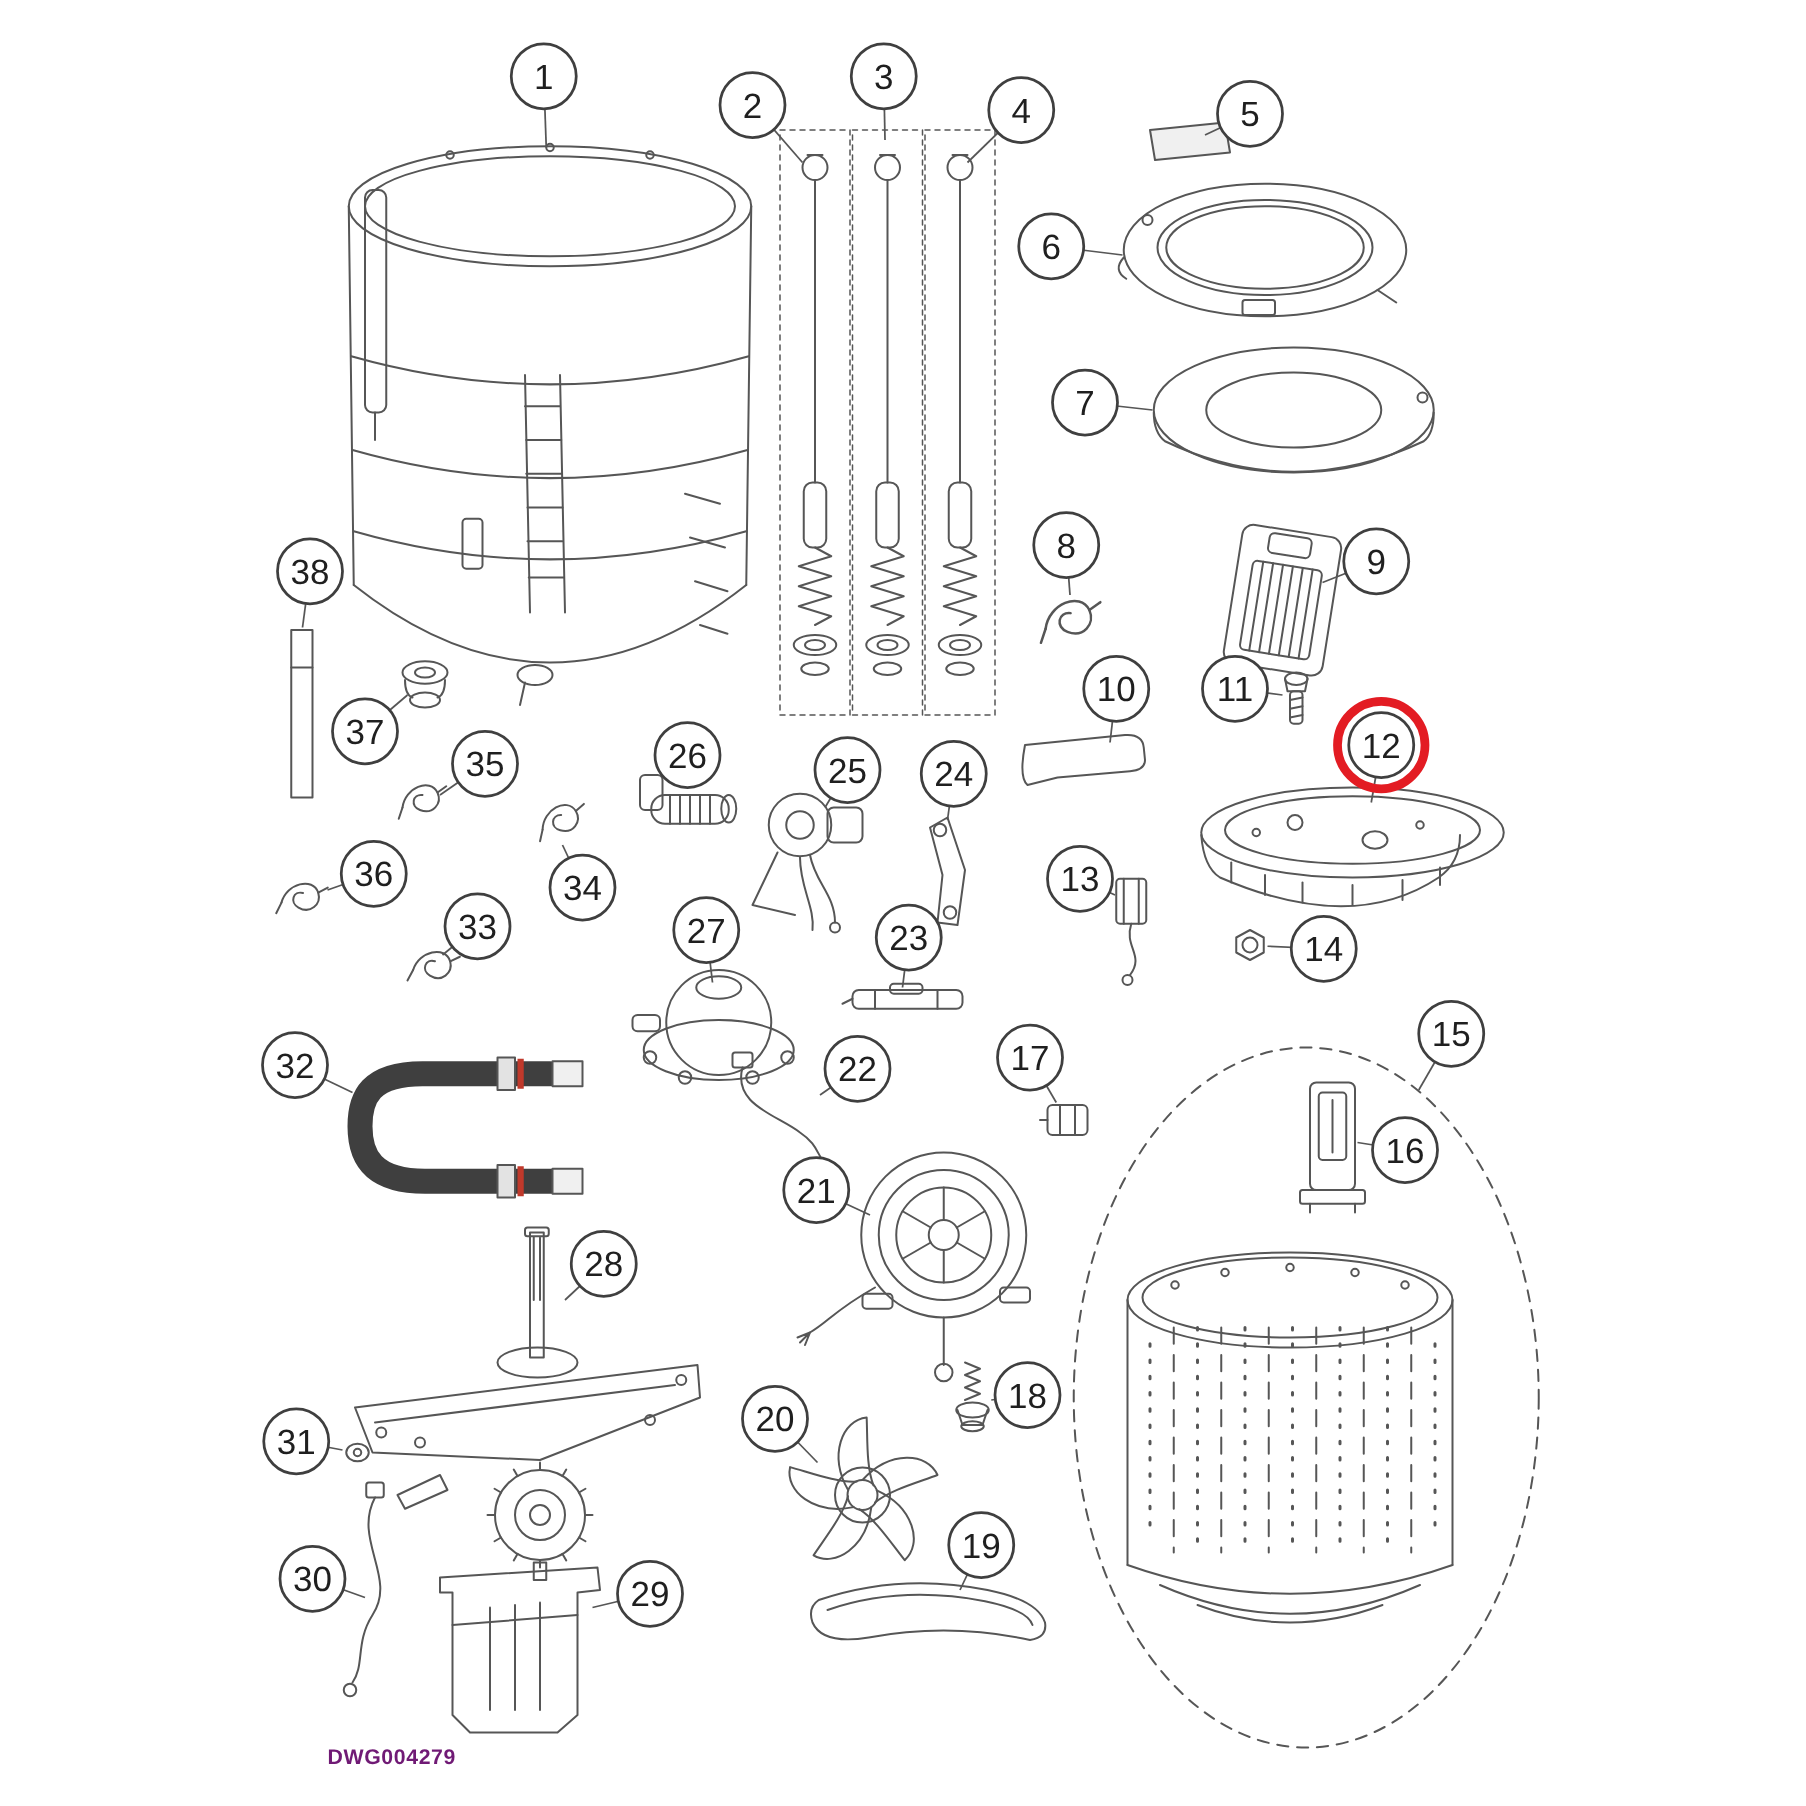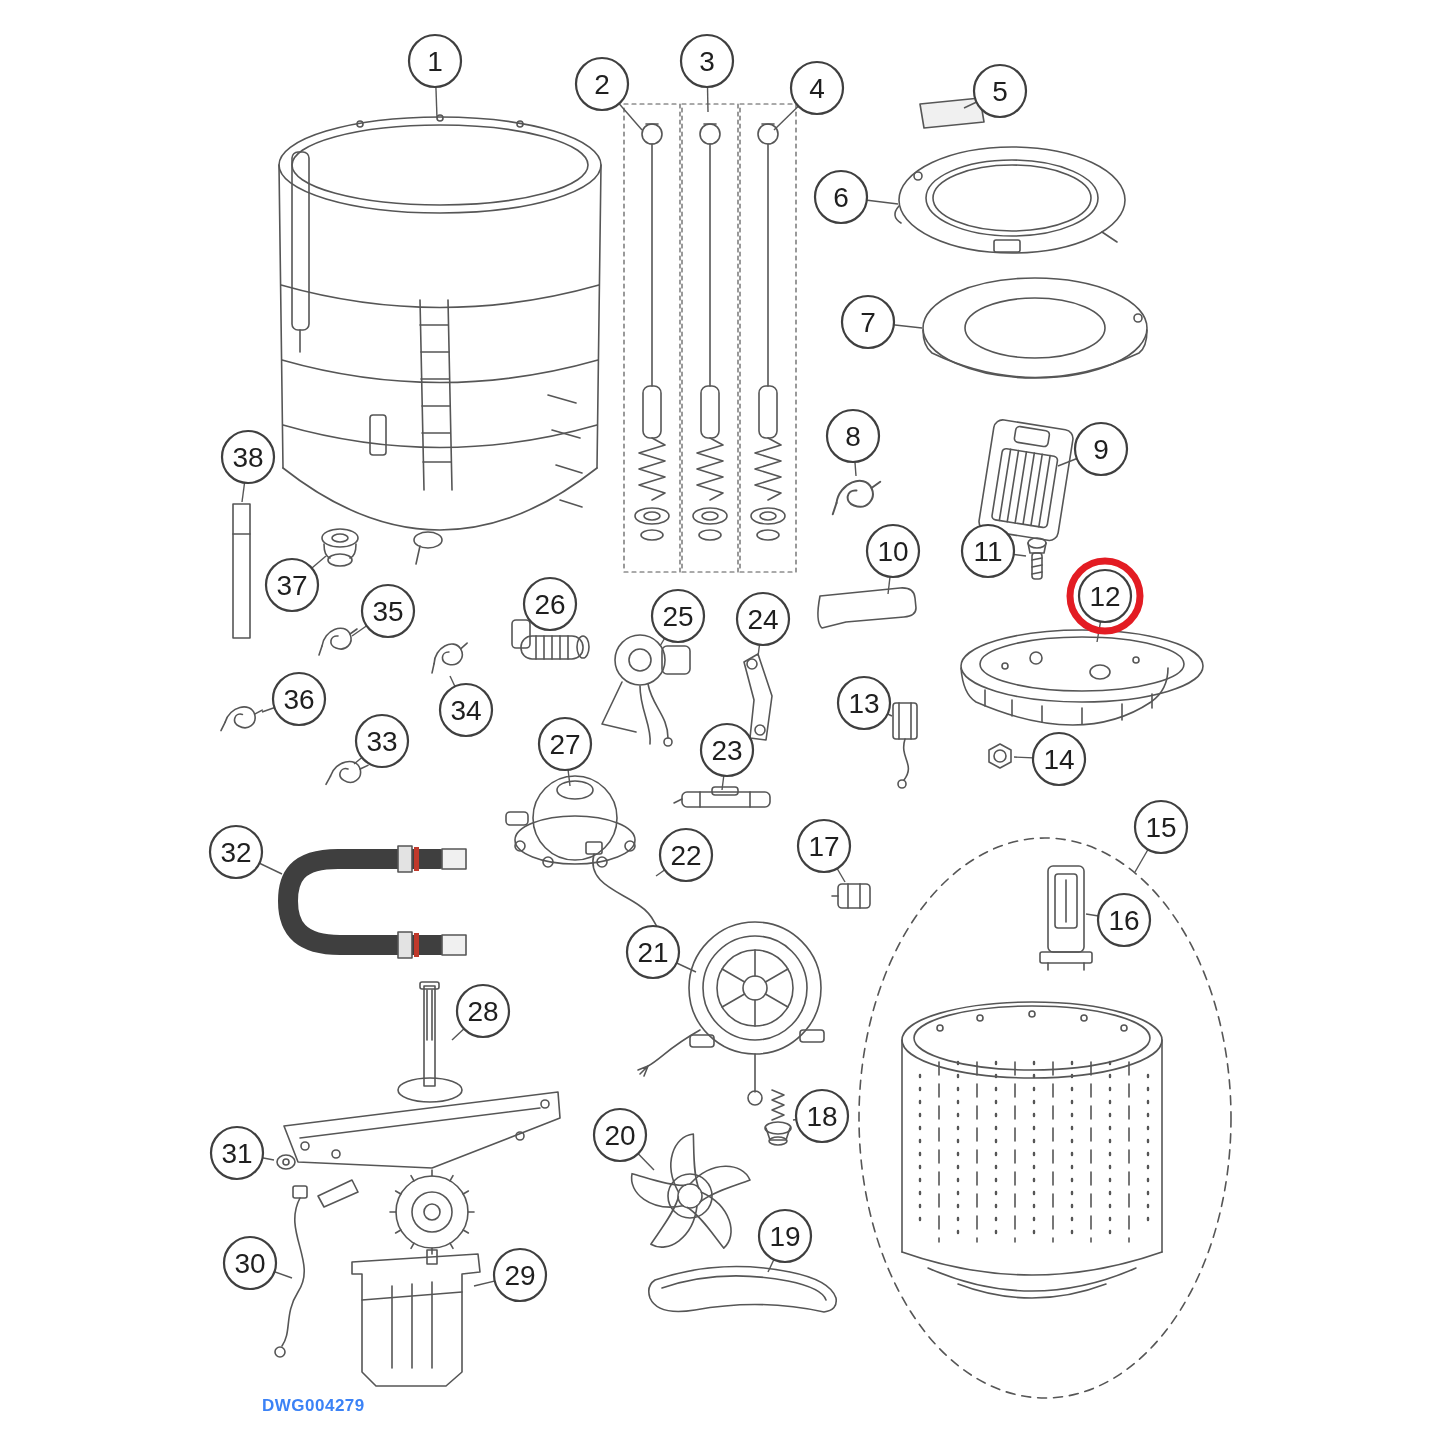--- a/index.html
+++ b/index.html
@@ -3,21 +3,21 @@
 <meta charset="utf-8">
 <style>
   html,body{margin:0;padding:0;background:#ffffff;}
   .canvas{position:relative;width:1445px;height:1445px;background:#ffffff;
           font-family:"Liberation Sans",sans-serif;overflow:hidden;}
   .canvas svg{position:absolute;left:0;top:0;}
   
   #parts g{stroke:#565656;stroke-width:1.6;fill:none;stroke-linecap:round;stroke-linejoin:round;}
   .callout-num{font-family:"Liberation Sans",sans-serif;font-size:28px;fill:#1f1f1f;}
   .drawing-number{position:absolute;left:262px;top:1396px;font-size:17px;font-weight:bold;
-                  color:#3b82f6;letter-spacing:.5px;}
+                  color:#701a75;letter-spacing:.5px;}
 </style>
 </head>
 <body>
 
 <div class="canvas">
 
   <svg id="parts" width="1445" height="1445" viewBox="0 0 1445 1445">
     <defs>
       <g id="susp-rod">
         <circle cx="28" cy="16" r="10"></circle>

